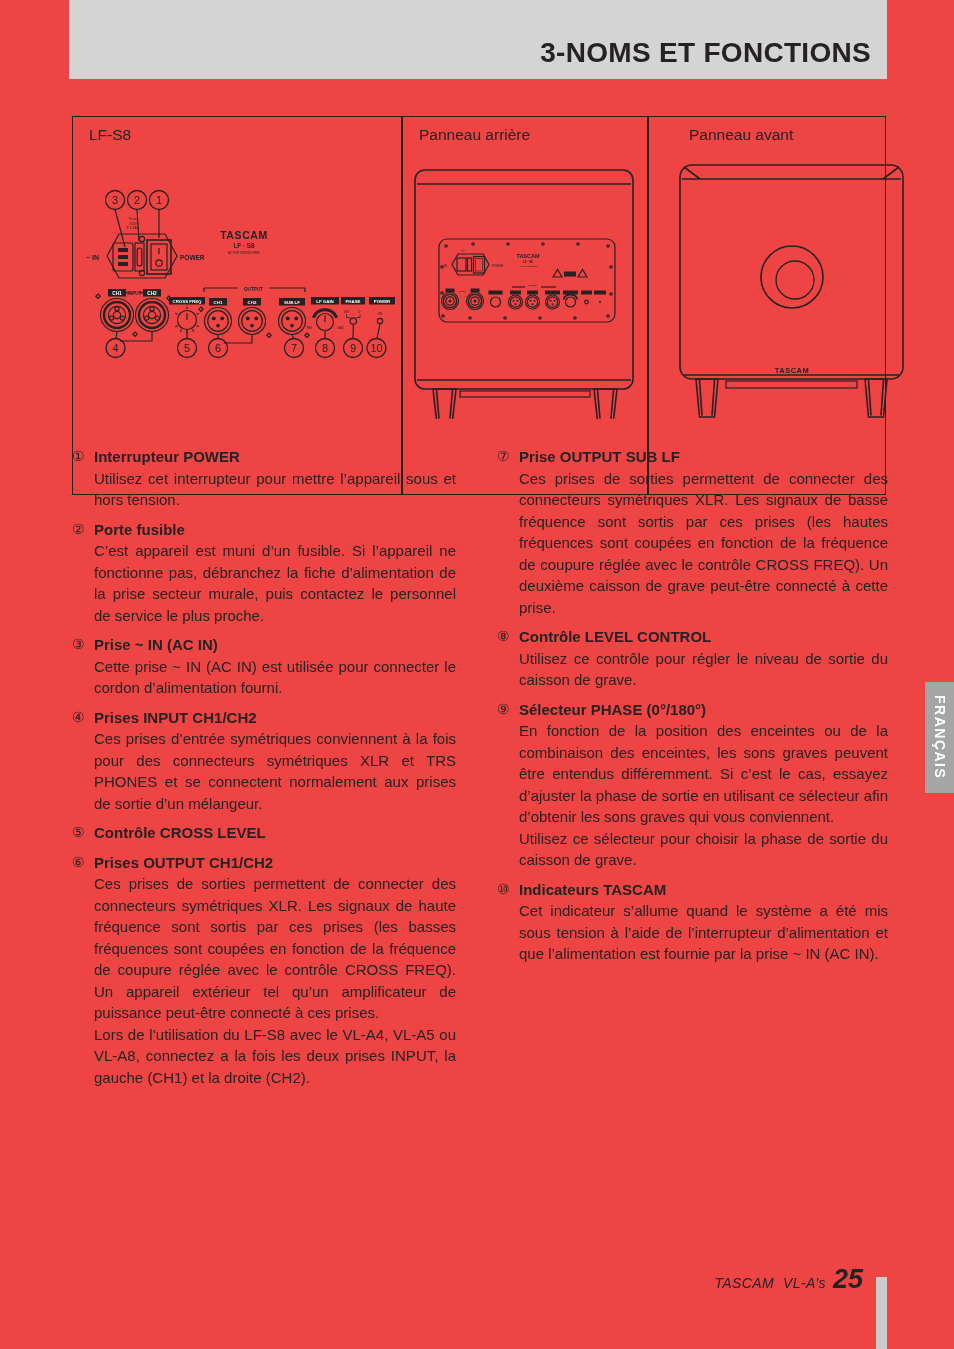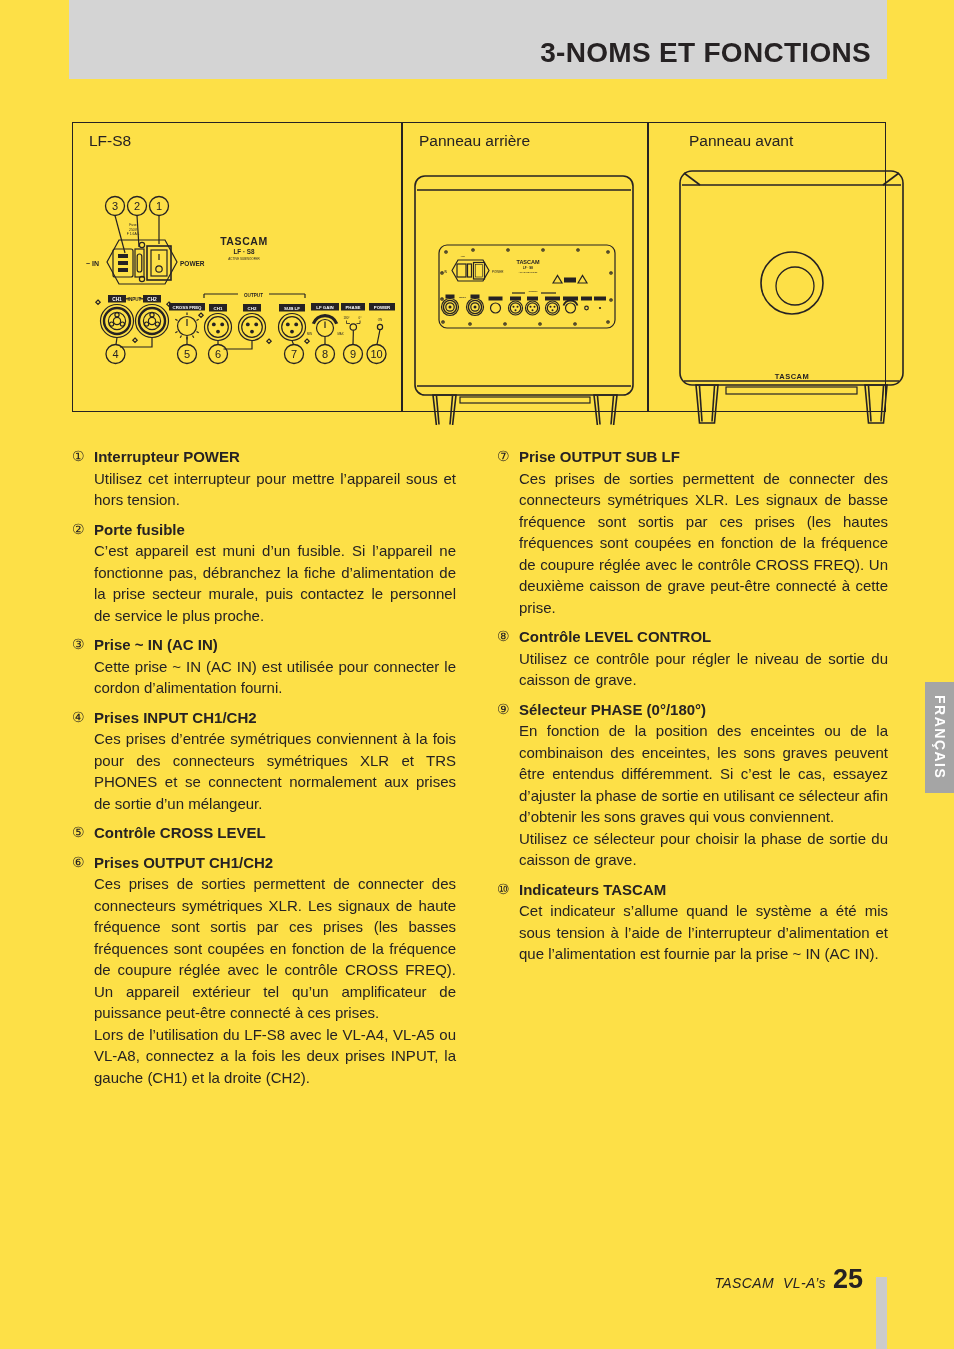--- a/index.html
+++ b/index.html
@@ -1,26 +1,26 @@
 <!DOCTYPE html>
 <html><head>
 <meta charset="utf-8">
 <style>
   html,body{margin:0;padding:0;background:#ffffff;}
-  .page{position:relative;width:954px;height:1349px;background:#fde047;
+  .page{position:relative;width:954px;height:1349px;background:#ef4444;
         font-family:"Liberation Sans",sans-serif;color:#1f1f1f;overflow:hidden;}
 
   
   .header{position:absolute;left:69px;top:0;width:818px;height:79px;background:#d4d4d4;
           display:flex;align-items:flex-end;justify-content:flex-end;
           padding:0 16px 10px 0;box-sizing:border-box;}
   .header h1{margin:0;font-size:28px;font-weight:bold;color:#262223;letter-spacing:0.3px;}
 
   
-  .figurebox{position:absolute;left:72px;top:122px;width:814px;height:290px;
+  .figurebox{position:absolute;left:72px;top:116px;width:814px;height:379px;
              border:1.5px solid #262223;box-sizing:border-box;}
   .fig-section{position:absolute;top:0;height:100%;}
   .fs1{left:0;width:328px;}
   .fs2{left:330px;width:244px;text-align:right;}
   .fs3{left:576px;width:235px;margin-left:24px;}
   .vdiv{position:absolute;top:0;width:1.5px;height:100%;background:#262223;}
   .vd1{left:328px;}
   .vd2{left:574px;}
   .fig-label{position:absolute;left:16px;top:9px;font-size:15.5px;color:#262223;}
   svg.fig{position:absolute;left:0;top:18px;}
@@ -49,21 +49,21 @@
 
   
   .tab-francais{position:absolute;left:925px;top:682px;width:29px;height:111px;
                 background:#a5a5a5;color:#ffffff;display:flex;align-items:center;
                 justify-content:center;writing-mode:vertical-rl;font-weight:bold;
                 font-size:14px;letter-spacing:1.5px;}
   .footer{position:absolute;left:500px;top:1264px;width:363px;display:flex;
           justify-content:flex-end;align-items:baseline;color:#262223;}
   .footer .brandname{font-style:italic;font-size:14px;letter-spacing:0.4px;margin-right:9px;}
   .footer .product{font-style:italic;font-size:14px;letter-spacing:0.4px;margin-right:7px;}
-  .footer .pagenum{font-weight:bold;font-size:27px;}
+  .footer .pagenum{font-style:italic;font-weight:bold;font-size:27px;}
   .corner-bar{position:absolute;left:876px;top:1277px;width:11px;height:72px;background:#cbcbcb;}
 </style>
 </head>
 <body>
 
 <div class="page">
 
   <div class="header">
     <h1>3-NOMS ET FONCTIONS</h1>
   </div>

